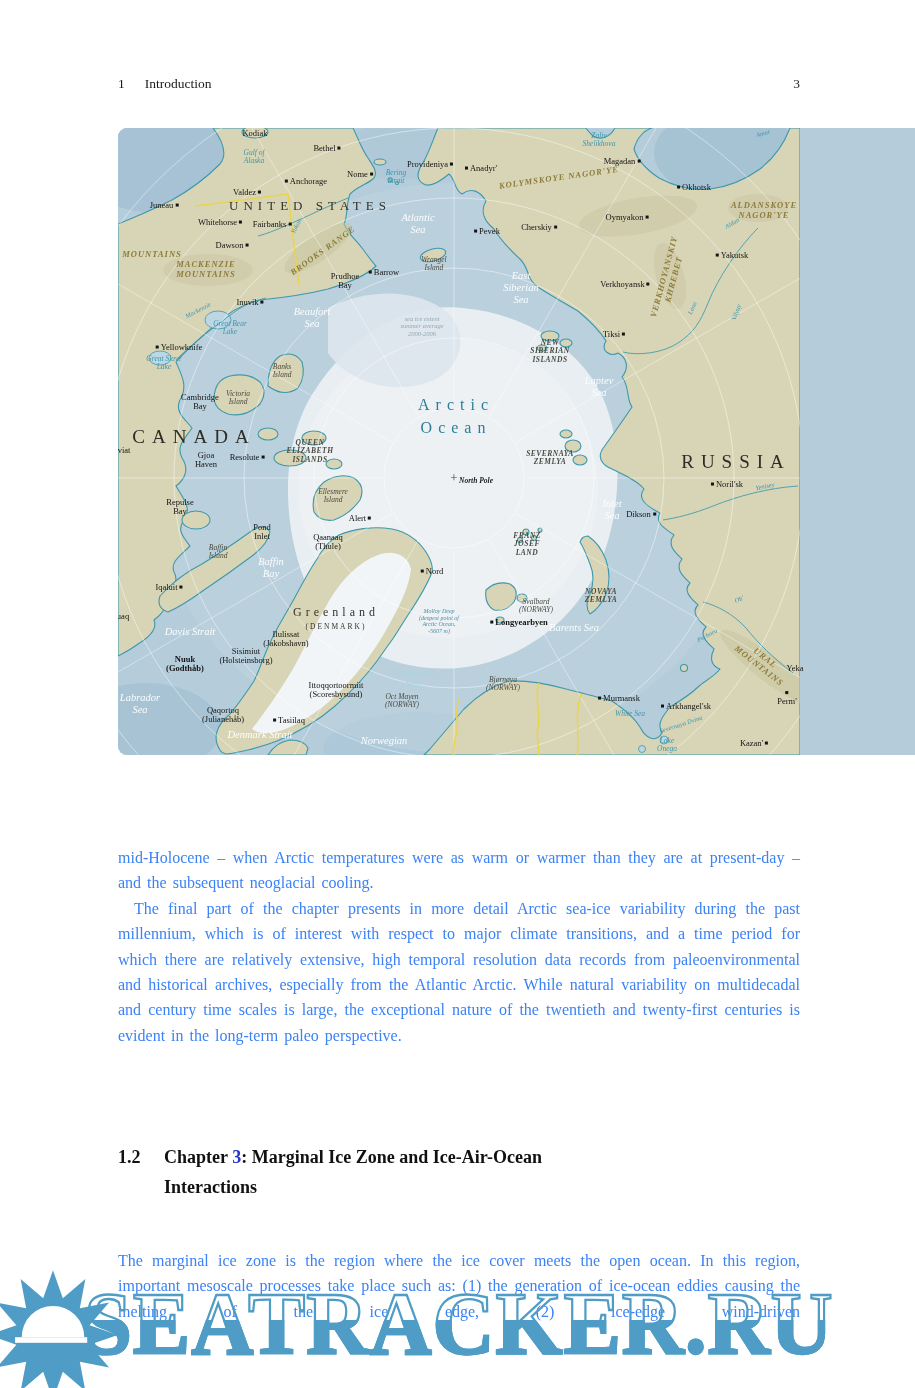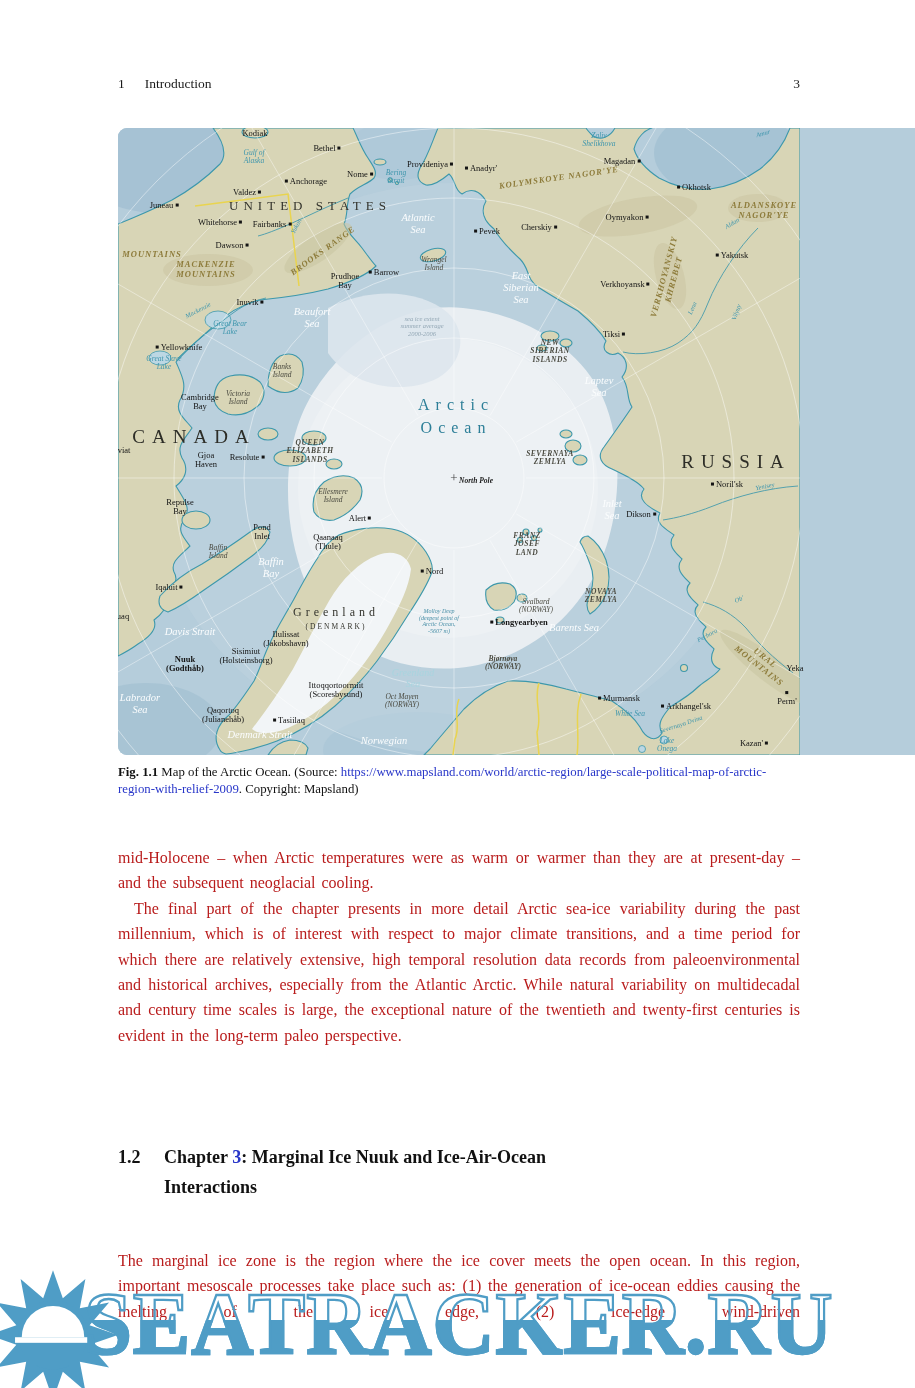--- a/index.html
+++ b/index.html
@@ -35,21 +35,21 @@
   .note-teal{font-style:italic;font-size:6px;color:#4a90a8;}
   .pole{font-style:italic;font-weight:bold;font-size:7.5px;color:#222;}
   .pole-cross{font-size:13px;color:#444;font-weight:normal;}
   
   .caption{position:absolute;left:118px;top:764px;width:682px;font-size:12.8px;
            line-height:17px;color:#111;}
   .caption b{font-weight:bold;}
   .caption a{color:#2836c9;text-decoration:none;cursor:pointer;}
   
   .bodytext{position:absolute;left:118px;width:682px;font-size:16px;line-height:25.4px;
-            text-align:justify;word-spacing:2px;color:#b91c1c;}
+            text-align:justify;word-spacing:2px;color:#3b82f6;}
   #block1{top:845px;}
   #block1 p{margin:0;}
   #block1 p+p{text-indent:16px;}
   #block3{top:1248px;text-align-last:justify;}
   #block3 p{margin:0;}
   
   .secheading{position:absolute;left:118px;top:1142px;width:682px;display:grid;
               grid-template-columns:46px 1fr;font-weight:bold;font-size:18px;line-height:30px;}
   .secheading .slink{color:#2836c9;cursor:pointer;}
   
@@ -322,49 +322,46 @@
         <div class="lbl island" style="left: 164px; top: 243px; transform: translate(-50%, -50%);">Banks
 Island</div>
         <div class="lbl island" style="left: 120px; top: 270px; transform: translate(-50%, -50%);">Victoria
 Island</div>
         <div class="lbl island" style="left: 100px; top: 424px; transform: translate(-50%, -50%);">Baffin
 Island</div>
         <div class="lbl island" style="left: 215px; top: 368px; transform: translate(-50%, -50%);">Ellesmere
 Island</div>
         <div class="lbl island" style="left: 418px; top: 478px; transform: translate(-50%, -50%);">Svalbard
 (NORWAY)</div>
-        <div class="lbl island" style="left: 385px; top: 535px; transform: translate(-50%, -50%); font-weight: bold;">Bjørnøya
+        <div class="lbl island" style="left: 385px; top: 556px; transform: translate(-50%, -50%);">Bjørnøya
 (NORWAY)</div>
         <div class="lbl island" style="left: 284px; top: 573px; transform: translate(-50%, -50%);">Oct Mayen
 (NORWAY)</div>
         <div class="lbl note" style="left: 304px; top: 198px; transform: translate(-50%, -50%);">sea ice extent
 summer average
 2000-2006</div>
         <div class="lbl note-teal" style="left: 321px; top: 493px; transform: translate(-50%, -50%);">Molloy Deep
 (deepest point of
 Arctic Ocean,
 -5607 m)</div>
         <div class="lbl pole-cross" style="left: 336px; top: 350px; transform: translate(-50%, -50%);">+</div>
         <div class="lbl pole" style="left: 358px; top: 353px; transform: translate(-50%, -50%);">North Pole</div>
       </div>
   </div>
 
-  <div class="caption">
-    <b>Fig. 1.1</b><span>  Map of the Arctic Ocean. (Source: </span><a>https://www.mapsland.com/world/arctic-region/large-scale-political-map-of-arctic-region-with-relief-2009</a><span>. Copyright: Mapsland)</span>
-  </div>
 
   <div class="bodytext" id="block1">
     <p>mid-Holocene – when Arctic temperatures were as warm or warmer than they are at present-day – and the subsequent neoglacial cooling.</p>
     <p>The final part of the chapter presents in more detail Arctic sea-ice variability during the past millennium, which is of interest with respect to major climate transitions, and a time period for which there are relatively extensive, high temporal resolution data records from paleoenvironmental and historical archives, especially from the Atlantic Arctic. While natural variability on multidecadal and century time scales is large, the exceptional nature of the twentieth and twenty-first centuries is evident in the long-term paleo perspective.</p>
   </div>
 
   <div class="secheading">
     <span>1.2</span>
     <span>
-      <span>Chapter </span><span class="slink">3</span><span>: Marginal Ice Nuuk and Ice-Air-Ocean</span><br>
+      <span>Chapter </span><span class="slink">3</span><span>: Marginal Ice Zone and Ice-Air-Ocean</span><br>
       <span>Interactions</span>
     </span>
   </div>
 
   <div class="bodytext" id="block3">
     <p>The marginal ice zone is the region where the ice cover meets the open ocean. In this region, important mesoscale processes take place such as: (1) the generation of ice-ocean eddies causing the melting of the ice edge, (2) ice-edge wind-driven</p>
   </div>
 
   <div class="watermark">
     <svg class="wm-sun" viewBox="0 0 120 120">

